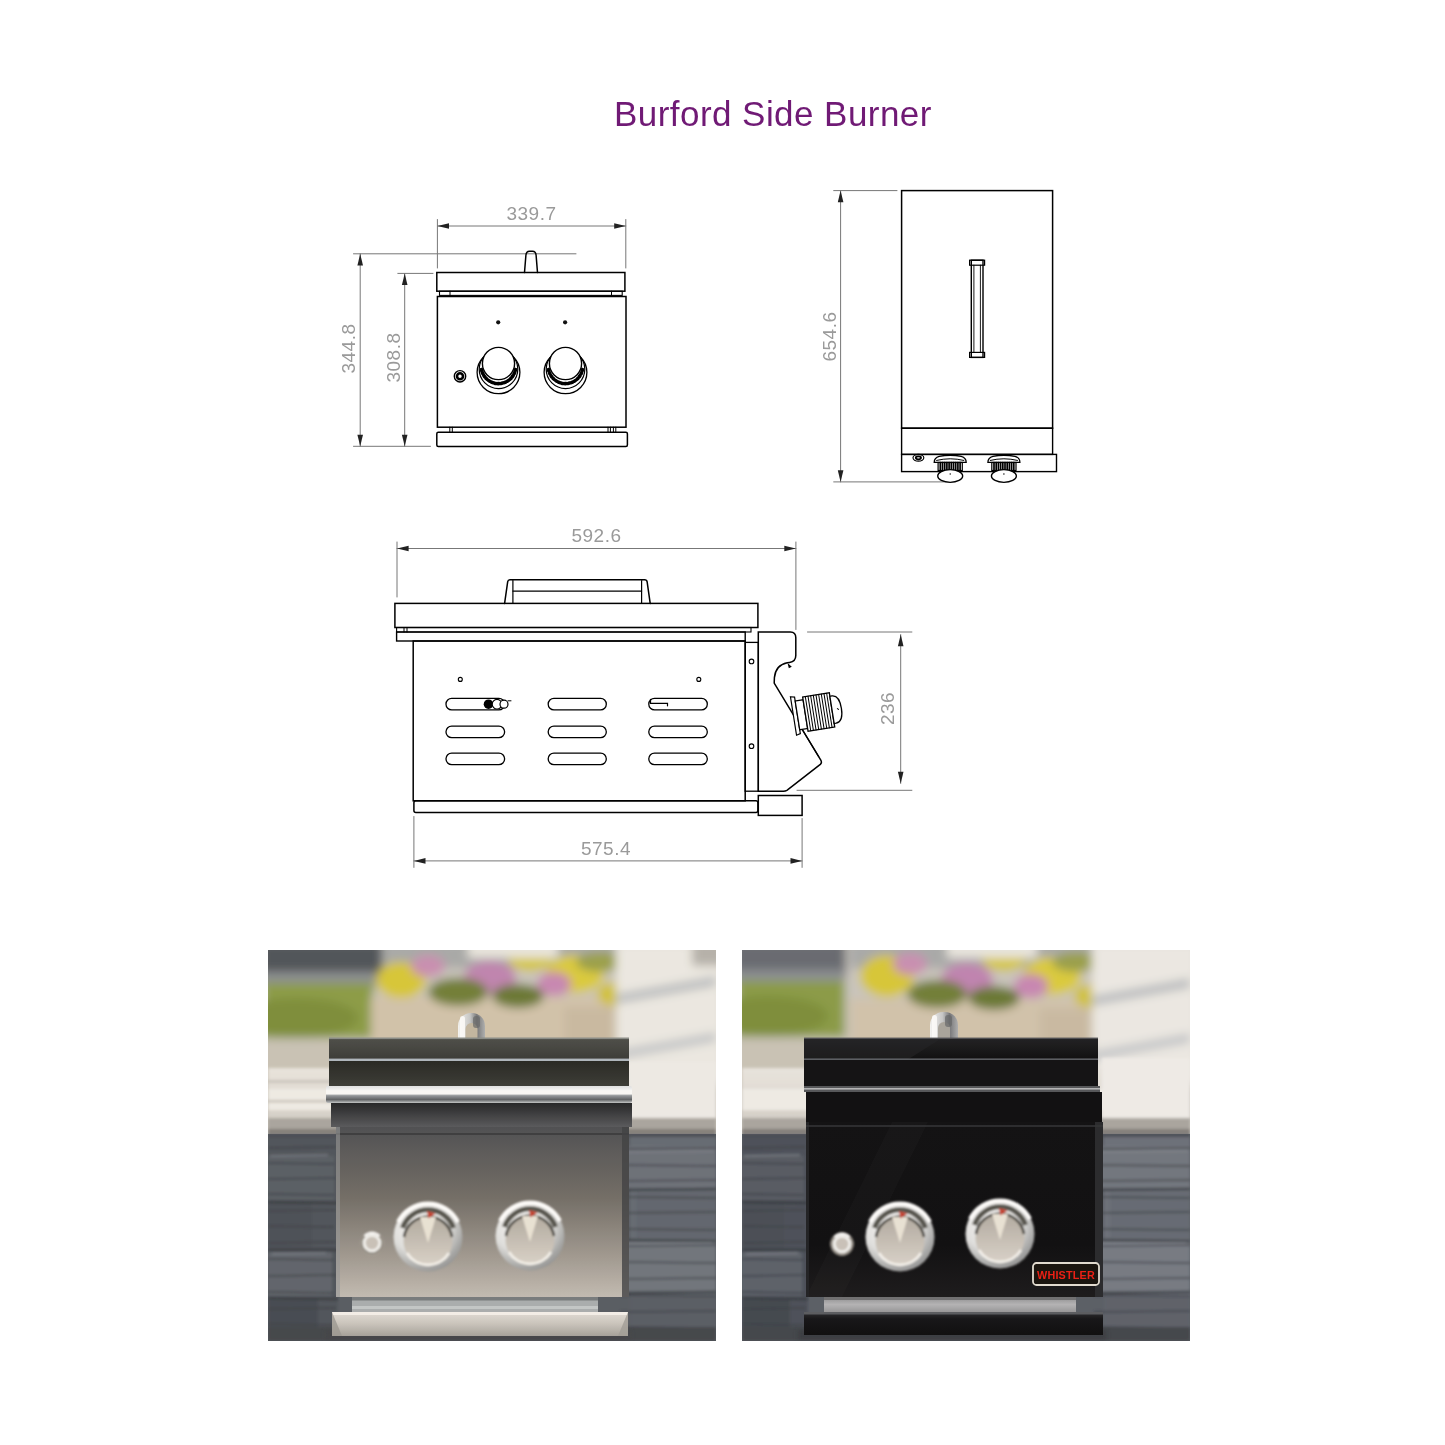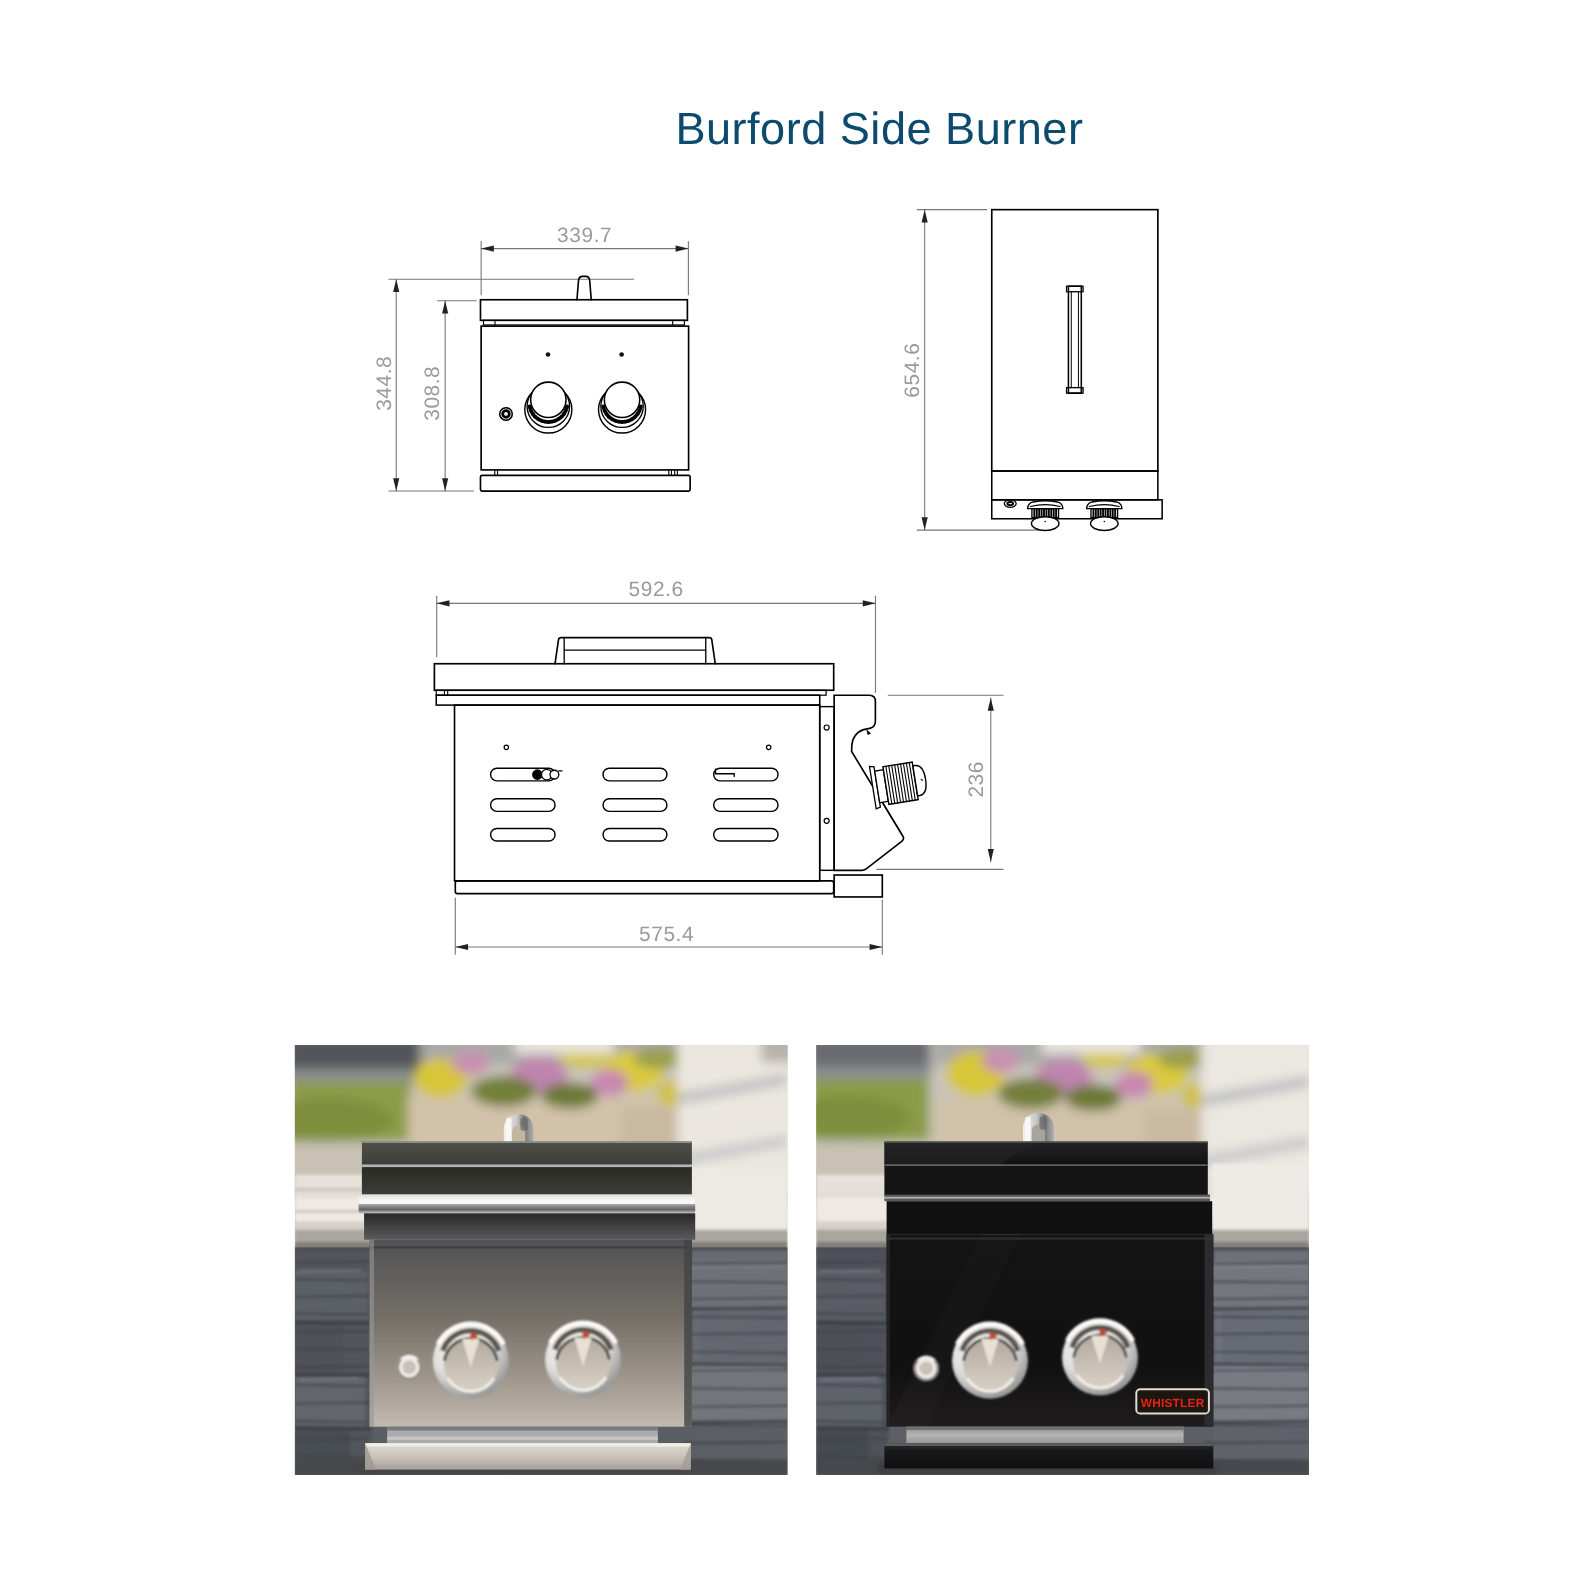--- a/index.html
+++ b/index.html
@@ -4,21 +4,21 @@
 <style>
   html,body{margin:0;padding:0;width:1445px;height:1445px;background:#ffffff;overflow:hidden}
   body{font-family:"Liberation Sans",sans-serif;position:relative}
   .abs{position:absolute}
   svg text{font-family:"Liberation Sans",sans-serif}
   .dim{fill:#9a9a9a;font-size:19px;letter-spacing:0.5px}
 </style>
 </head>
 <body>
 
-<div class="abs" style="left:614px;top:94px;font-size:41px;color:#0c4a6e;letter-spacing:0.45px;white-space:nowrap">Burford Side Burner</div>
+<div class="abs" style="left:614px;top:94px;font-size:35px;color:#701a75;letter-spacing:0.45px;white-space:nowrap">Burford Side Burner</div>
 
 <svg class="abs" style="left:335px;top:195px" width="305" height="262" viewBox="335 195 305 262" fill="none" stroke-linecap="round">
 
   <g>
     <line x1="437.4" y1="226" x2="625.8" y2="226" stroke="#777" stroke-width="1"></line>
     <polygon points="437.4,226 449,223.2 449,228.8" fill="#222" stroke="none"></polygon>
     <polygon points="625.8,226 614.2,223.2 614.2,228.8" fill="#222" stroke="none"></polygon>
     <line x1="437.4" y1="219.5" x2="437.4" y2="268" stroke="#777" stroke-width="1"></line>
     <line x1="625.8" y1="219.5" x2="625.8" y2="268" stroke="#777" stroke-width="1"></line>
     <text x="531.5" y="220" text-anchor="middle" class="dim" stroke="none">339.7</text>

